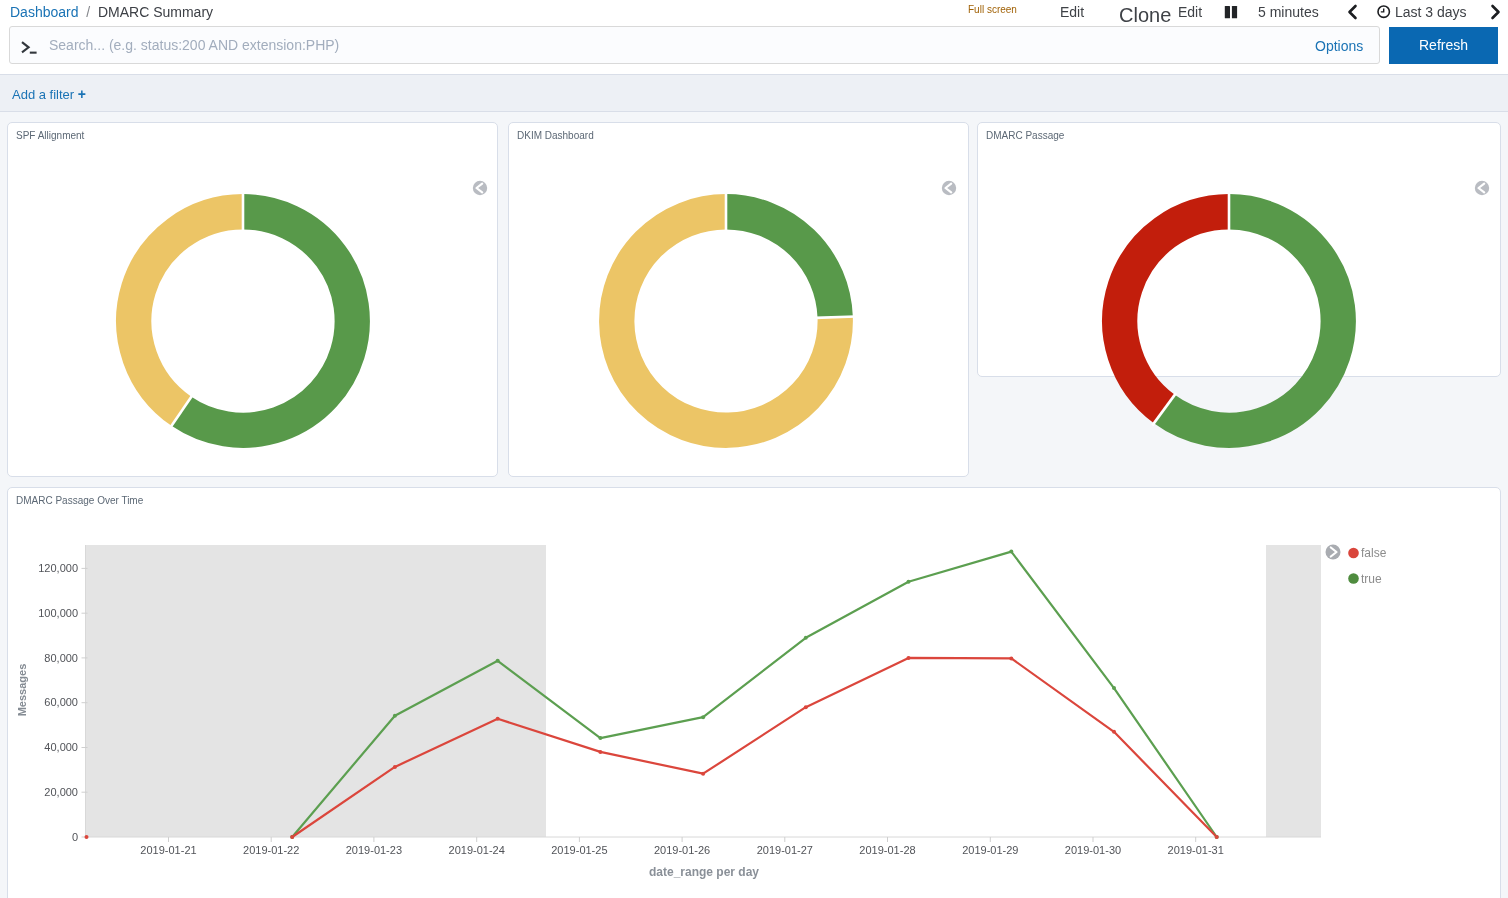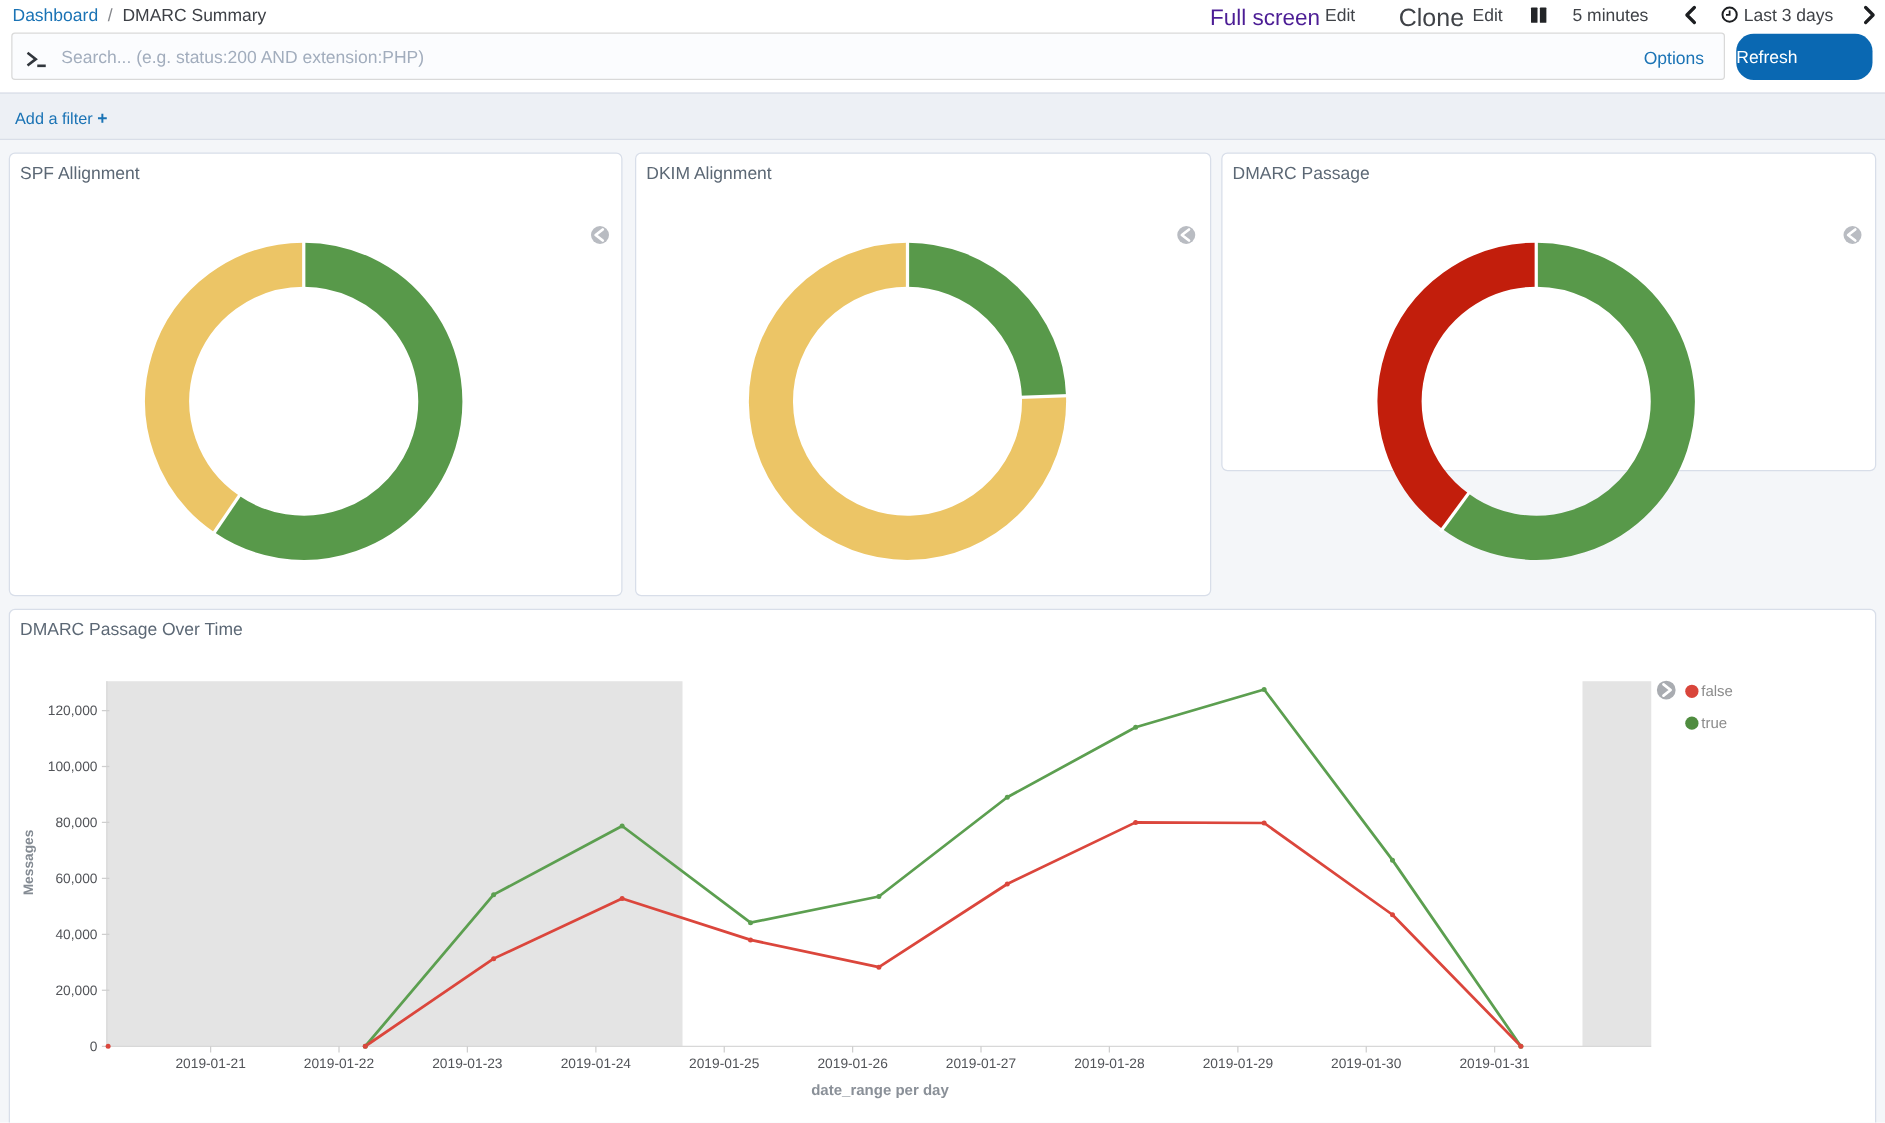--- a/index.html
+++ b/index.html
@@ -1,22 +1,22 @@
 <!DOCTYPE html>
 <html><head><meta charset="utf-8"><style>
 *{margin:0;padding:0;box-sizing:border-box}
 body{width:1508px;height:898px;font-family:"Liberation Sans",sans-serif;background:#f4f6f9;position:relative;overflow:hidden}
 .panel{position:absolute;background:#fff;border:1px solid #d8dee9;border-radius:5px}
-.ptitle{position:absolute;left:8px;top:7px;font-size:14px;color:#5c6875}
+.ptitle{position:absolute;left:8px;top:7px;font-size:10px;color:#5c6875}
 </style></head>
 <body>
 <div style="position:absolute;left:0;top:0;width:1508px;height:74px;background:#fff"></div>
 <div style="position:absolute;left:10px;top:4px;font-size:14px;color:#3d4046">
 <span style="color:#1a73b5">Dashboard</span><span style="color:#85878c">&nbsp; / &nbsp;</span>DMARC Summary</div>
-<div style="position:absolute;top:4px;left:968px;font-size:18px;color:#4c1d95">Full screen</div>
+<div style="position:absolute;top:4px;left:968px;font-size:10px;color:#a16207">Full screen</div>
 <div style="position:absolute;top:4px;left:1060px;font-size:14px;color:#3f4247">Edit</div>
 <div style="position:absolute;top:4px;left:1119px;font-size:20px;color:#3f4247">Clone</div>
 <div style="position:absolute;top:4px;left:1178px;font-size:14px;color:#3f4247">Edit</div>
 <svg width="16" height="16" style="position:absolute;left:1223px;top:5px">
     <rect x="1.8" y="1" width="5.2" height="12.2" rx="0.5" fill="#222427"></rect>
     <rect x="8.9" y="1" width="5.2" height="12.2" rx="0.5" fill="#222427"></rect>
   </svg>
 <div style="position:absolute;top:4px;left:1258px;font-size:14px;color:#3f4247">5 minutes</div>
 <svg width="14" height="16" style="position:absolute;left:1346px;top:4px">
     <path d="M 9.5 2 L 3.5 8 L 9.5 14" stroke="#1c1e21" stroke-width="2.6" fill="none" stroke-linecap="round" stroke-linejoin="round"></path>
@@ -30,40 +30,40 @@
     <path d="M 4.5 2 L 10.5 8 L 4.5 14" stroke="#1c1e21" stroke-width="2.6" fill="none" stroke-linecap="round" stroke-linejoin="round"></path>
   </svg>
 
 <div style="position:absolute;left:9px;top:26px;width:1371px;height:38px;background:#fbfcfe;border:1px solid #d9d9d9;border-radius:3px"></div>
 <svg width="18" height="15" style="position:absolute;left:21px;top:41px">
     <path d="M 1 1.2 L 7.6 6.3 L 1 11.4" stroke="#32373d" stroke-width="2.1" fill="none"></path>
     <rect x="8.8" y="10.6" width="6.8" height="2.1" fill="#32373d"></rect>
   </svg>
 <div style="position:absolute;left:49px;top:37px;font-size:14px;color:#a2adbd">Search... (e.g. status:200 AND extension:PHP)</div>
 <div style="position:absolute;left:1315px;top:38px;font-size:14px;color:#1a73b5">Options</div>
-<div style="position:absolute;left:1389px;top:27px;width:109px;height:37px;background:#0a68b2;border-radius:14px;color:#fff;font-size:14px;line-height:37px">Refresh</div>
+<div style="position:absolute;left:1389px;top:27px;width:109px;height:37px;background:#0a68b2;border-radius:0;color:#fff;font-size:14px;text-align:center;line-height:37px">Refresh</div>
 
 <div style="position:absolute;left:0;top:74px;width:1508px;height:38px;background:#edf0f5;border-top:1px solid #d9dee8;border-bottom:1px solid #d9dee8"></div>
 <div style="position:absolute;left:12px;top:86px;font-size:13px;color:#1a73b5">Add a filter <span style="font-weight:bold;font-size:14px">+</span></div>
 
 <div class="panel" style="left:7px;top:122px;width:491px;height:355px">
 <div class="ptitle">SPF Allignment</div>
 <svg width="491" height="355" style="position:absolute;left:0;top:0">
       <path d="M 173.43 288.25 A 109.25 109.25 0 0 1 235.00 88.75" fill="none" stroke="#ECC566" stroke-width="35.3"></path>
       <path d="M 235.00 88.75 A 109.25 109.25 0 1 1 173.43 288.25" fill="none" stroke="#58994A" stroke-width="35.3"></path>
       <line x1="235.00" y1="108.50" x2="235.00" y2="68.50" stroke="#fff" stroke-width="2.6"></line>
       <line x1="184.56" y1="271.94" x2="162.02" y2="304.98" stroke="#fff" stroke-width="2.6"></line>
     </svg>
 <svg width="20" height="20" style="position:absolute;left:462px;top:55px">
       <circle cx="10" cy="10" r="7.2" fill="#b9bcc2"></circle>
       <path d="M 12.2 5.6 L 6.5 10 L 12.2 14.4" stroke="#fff" stroke-width="2.2" fill="none" stroke-linecap="round" stroke-linejoin="round"></path>
     </svg>
 </div>
 <div class="panel" style="left:508px;top:122px;width:461px;height:355px">
-<div class="ptitle">DKIM Alignment</div>
+<div class="ptitle">DKIM Dashboard</div>
 <svg width="461" height="355" style="position:absolute;left:0;top:0">
       <path d="M 326.18 194.19 A 109.25 109.25 0 1 1 217.00 88.75" fill="none" stroke="#ECC566" stroke-width="35.3"></path>
       <path d="M 217.00 88.75 A 109.25 109.25 0 0 1 326.18 194.19" fill="none" stroke="#58994A" stroke-width="35.3"></path>
       <line x1="217.00" y1="108.50" x2="217.00" y2="68.50" stroke="#fff" stroke-width="2.6"></line>
       <line x1="306.45" y1="194.88" x2="346.42" y2="193.48" stroke="#fff" stroke-width="2.6"></line>
     </svg>
 <svg width="20" height="20" style="position:absolute;left:430px;top:55px">
       <circle cx="10" cy="10" r="7.2" fill="#b9bcc2"></circle>
       <path d="M 12.2 5.6 L 6.5 10 L 12.2 14.4" stroke="#fff" stroke-width="2.2" fill="none" stroke-linecap="round" stroke-linejoin="round"></path>
     </svg>

